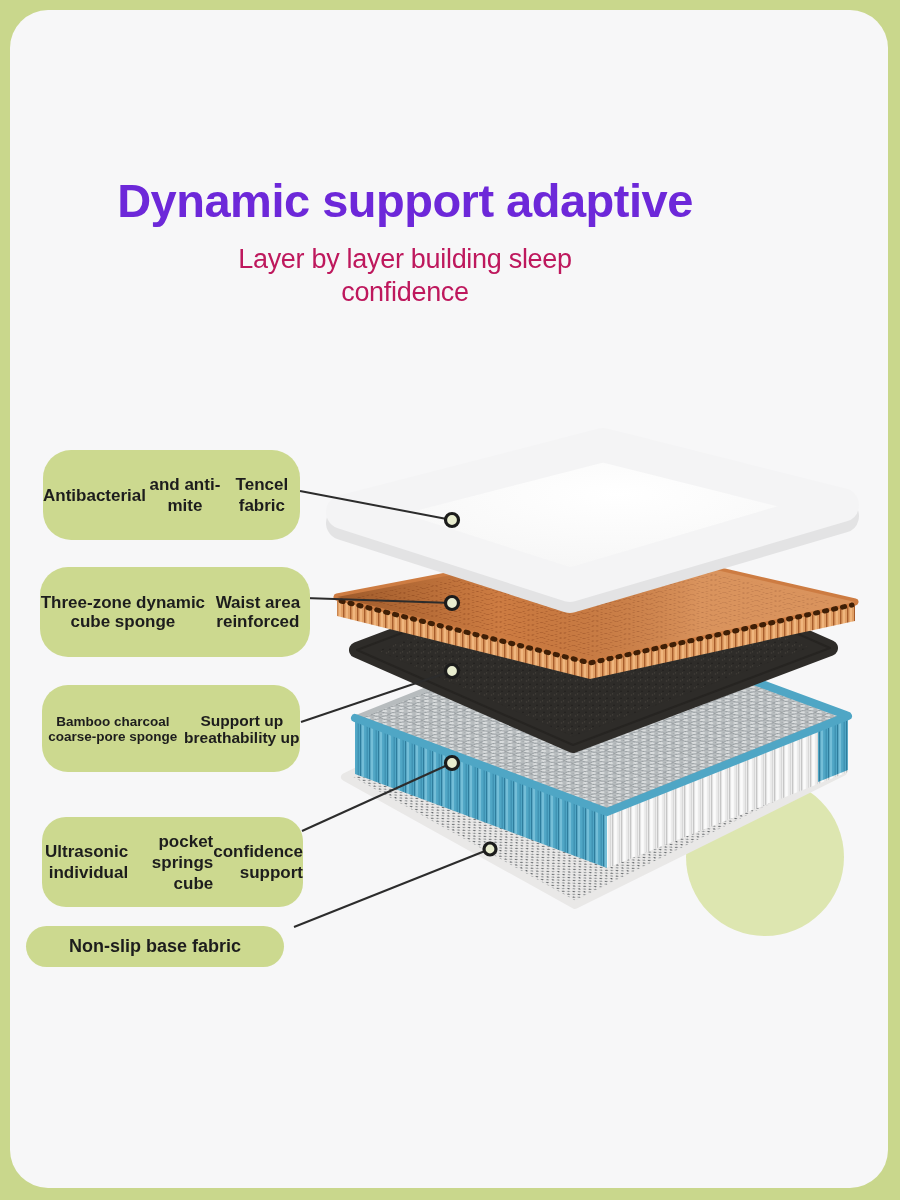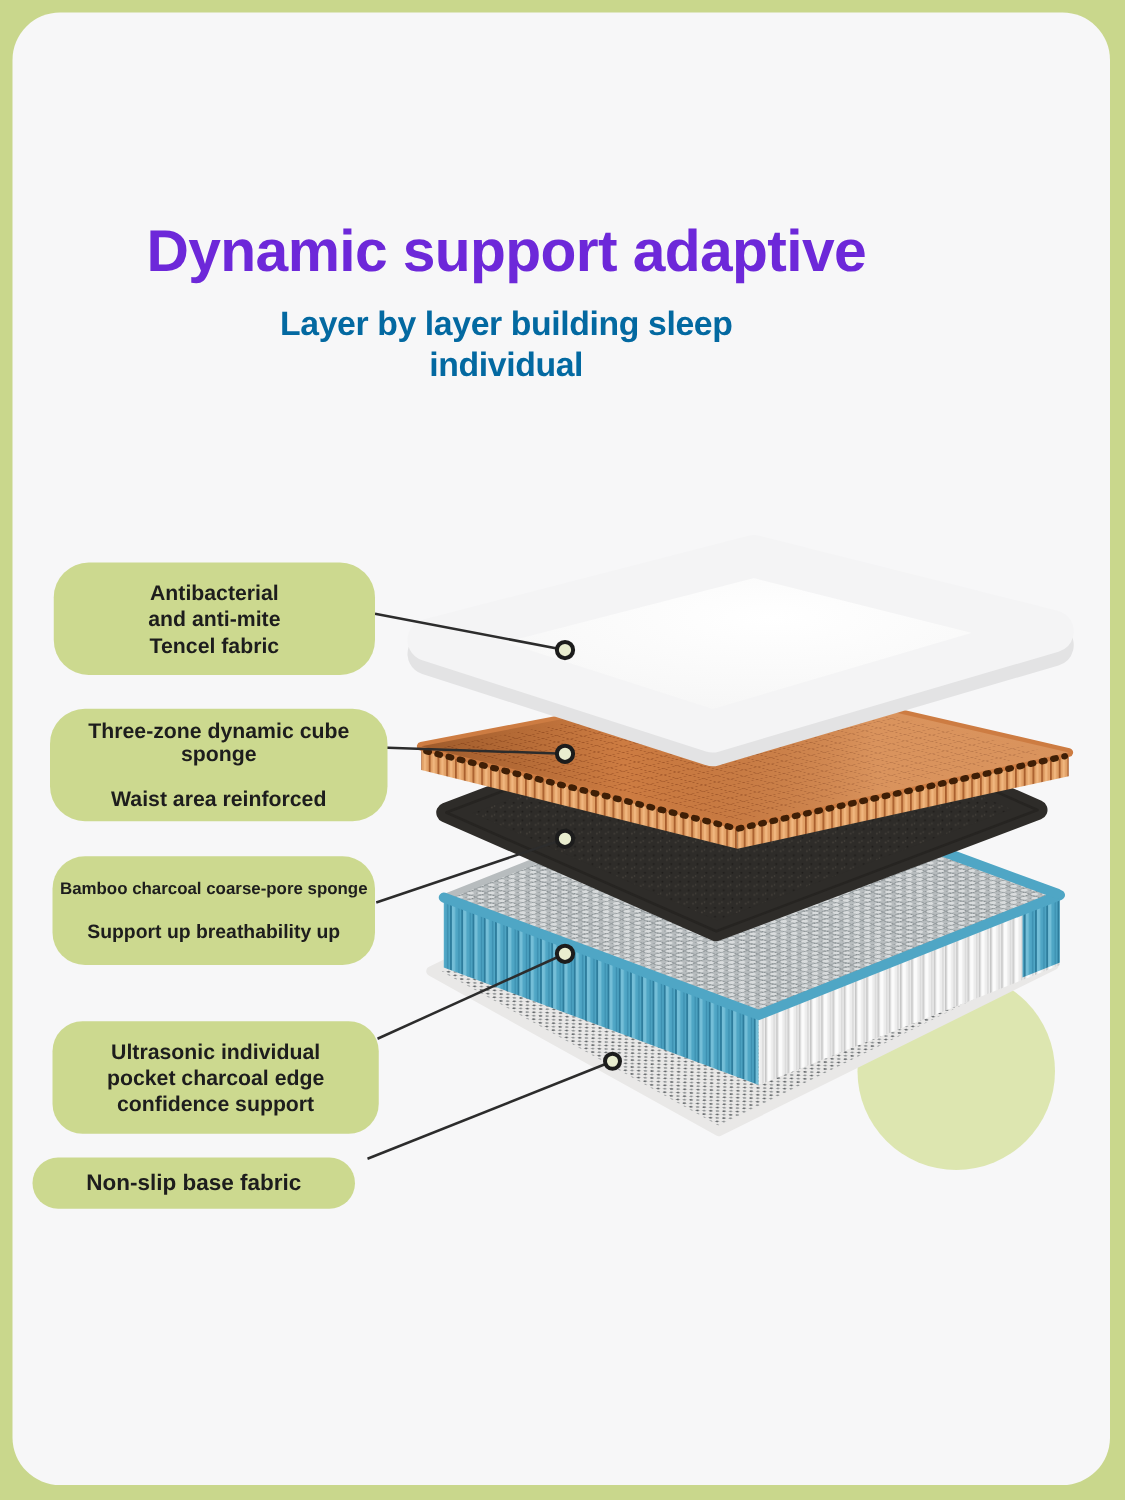--- a/index.html
+++ b/index.html
@@ -27,32 +27,31 @@
   .title{
     font-size:47px;
     font-weight:700;
     color:#6d28d9;
     letter-spacing:-0.5px;
     line-height:1.05;
   }
   .subtitle{
     margin-top:18px;
     font-size:27px;
-    font-weight:700;
-    color:#0369a1;
+    font-weight:400;
+    color:#be185d;
     letter-spacing:-0.3px;
     line-height:1.22;
   }
   .pill{
     position:absolute;
     background:#ccd98f;
     color:#1d1d1d;
     font-weight:700;
     display:flex;
-    flex-direction:column;
     align-items:center;
     justify-content:center;
     text-align:center;
   }
   .pill span{display:block;}
   #pill-tencel   {left:43px; top:450px; width:257px; height:90px; border-radius:28px; font-size:17px; line-height:21px;}
   #pill-cube     {left:40px; top:567px; width:270px; height:90px; border-radius:28px; font-size:17px; line-height:19px; row-gap:17px;}
   #pill-charcoal {left:42px; top:685px; width:258px; height:87px; border-radius:26px; row-gap:19px;}
   #pill-charcoal .small{font-size:13.5px; line-height:15px;}
   #pill-charcoal .med  {font-size:15.5px; line-height:17px;}
@@ -176,21 +175,21 @@
       <circle cx="452" cy="671" r="6.5"></circle>
       <circle cx="452" cy="763" r="6.5"></circle>
       <circle cx="490" cy="849" r="6"></circle>
     </g>
   </svg>
 
   <div class="header">
     <div class="title">Dynamic support adaptive</div>
     <div class="subtitle">
       <span>Layer by layer building sleep</span><br>
-      <span>individual</span>
+      <span>confidence</span>
     </div>
   </div>
 
   <div class="pill" id="pill-tencel">
     <span>Antibacterial</span>
     <span>and anti-mite</span>
     <span>Tencel fabric</span>
   </div>
 
   <div class="pill" id="pill-cube">
@@ -198,20 +197,20 @@
     <span>Waist area reinforced</span>
   </div>
 
   <div class="pill" id="pill-charcoal">
     <span class="small">Bamboo charcoal coarse-pore sponge</span>
     <span class="med">Support up breathability up</span>
   </div>
 
   <div class="pill" id="pill-springs">
     <span>Ultrasonic individual</span>
-    <span>pocket charcoal edge</span>
+    <span>pocket springs cube</span>
     <span>confidence support</span>
   </div>
 
   <div class="pill" id="pill-base">
     <span>Non-slip base fabric</span>
   </div>
 </div>
 
 </body></html>

